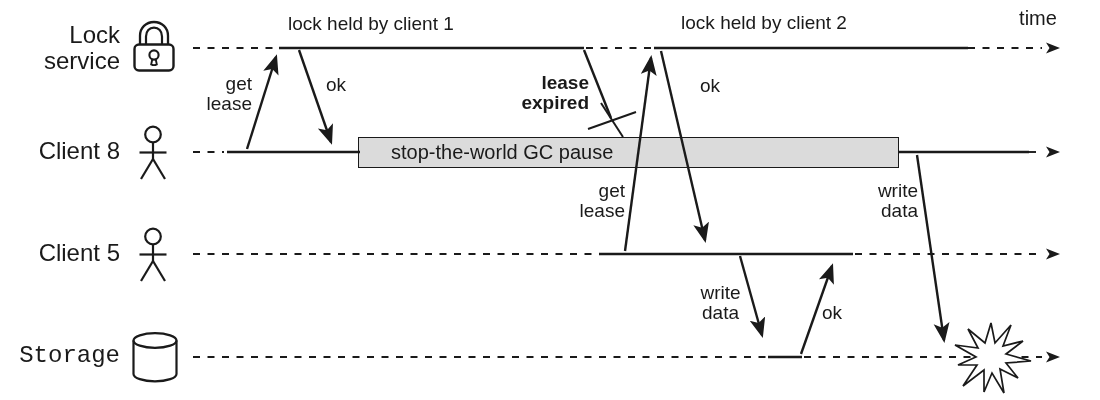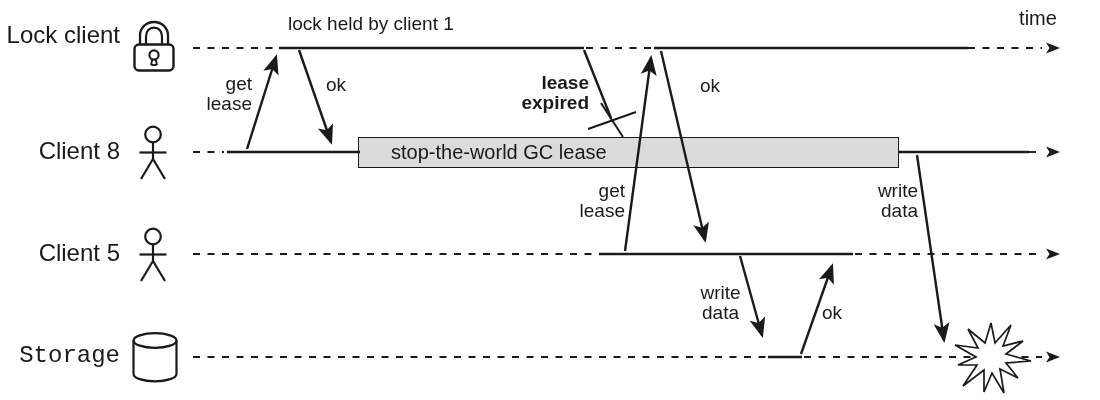--- a/index.html
+++ b/index.html
@@ -45,21 +45,21 @@
   .icon-lock    { left:131px; top:19px; }
   .icon-person1 { left:136px; top:123px; }
   .icon-person2 { left:136px; top:225px; }
   .icon-db      { left:131px; top:330px; }
 </style>
 </head>
 <body>
 
 <div class="stage">
 
-  <div class="lbl lane-label lbl-lock-service">Lock client</div>
+  <div class="lbl lane-label lbl-lock-service">Lock service</div>
   <div class="lbl lane-label lbl-client-1">Client 8</div>
   <div class="lbl lane-label lbl-client-2">Client 5</div>
   <div class="lbl lane-label lbl-storage">Storage</div>
 
   <div class="icon icon-lock">
     <svg width="46" height="55" viewBox="0 0 46 55" fill="none" stroke="currentColor">
       <path d="M9,26 V16.8 C9,8.8 15,3 23,3 C31,3 37,8.8 37,16.8 V26" stroke-width="2.3"></path>
       <path d="M15,26 V17.5 C15,12 18.4,8.6 23,8.6 C27.6,8.6 31,12 31,17.5 V26" stroke-width="2.2"></path>
       <rect x="3.5" y="25.5" width="39" height="26" rx="4.5" stroke-width="2.4" fill="#ffffff"></rect>
       <circle cx="23" cy="36" r="4.6" stroke-width="2.1"></circle>
@@ -85,21 +85,21 @@
     </svg>
   </div>
   <div class="icon icon-db">
     <svg width="48" height="53" viewBox="0 0 48 53" fill="none" stroke="currentColor" stroke-width="2.2">
       <ellipse cx="24" cy="10.5" rx="21.5" ry="7.3"></ellipse>
       <path d="M2.5,10.5 L2.5,44 A21.5,7.3 0 0 0 45.5,44 L45.5,10.5"></path>
     </svg>
   </div>
 
   <div class="gc-box">
-    <span>stop-the-world GC lease</span>
+    <span>stop-the-world GC pause</span>
   </div>
 
   <svg class="draw" viewBox="0 0 1100 400">
     <defs>
       <marker id="ah" markerUnits="userSpaceOnUse" markerWidth="24" markerHeight="18" refX="17" refY="8" orient="auto">
         <polygon points="0,0 20,8 0,16 4.5,8" fill="currentColor"></polygon>
       </marker>
     </defs>
 
     <g stroke="currentColor" stroke-width="1.9" stroke-dasharray="7 7.5">
@@ -144,20 +144,21 @@
 
     <g stroke="currentColor" fill="none">
       <line x1="584" y1="50" x2="611" y2="118" stroke-width="2.4"></line>
       <line x1="588" y1="129" x2="636" y2="112" stroke-width="2"></line>
       <line x1="601" y1="103" x2="623" y2="137" stroke-width="2"></line>
     </g>
   </svg>
 
   <div class="lbl ann big lbl-time">time</div>
   <div class="lbl ann lbl-held-1">lock held by client 1</div>
+  <div class="lbl ann lbl-held-2">lock held by client 2</div>
   <div class="lbl ann lbl-c1-get">get lease</div>
   <div class="lbl ann lbl-c1-ok">ok</div>
   <div class="lbl ann lbl-expired">lease expired</div>
   <div class="lbl ann lbl-c2-get">get lease</div>
   <div class="lbl ann lbl-c2-ok">ok</div>
   <div class="lbl ann lbl-c2-write">write data</div>
   <div class="lbl ann lbl-st-ok">ok</div>
   <div class="lbl ann lbl-c1-write">write data</div>
 
 </div>

